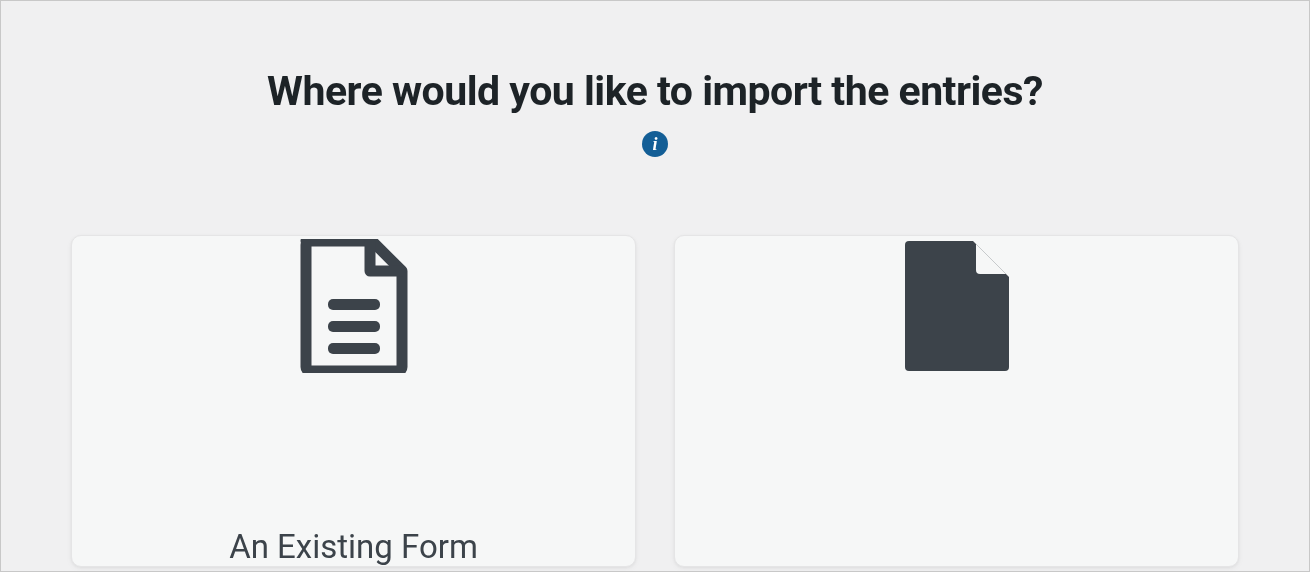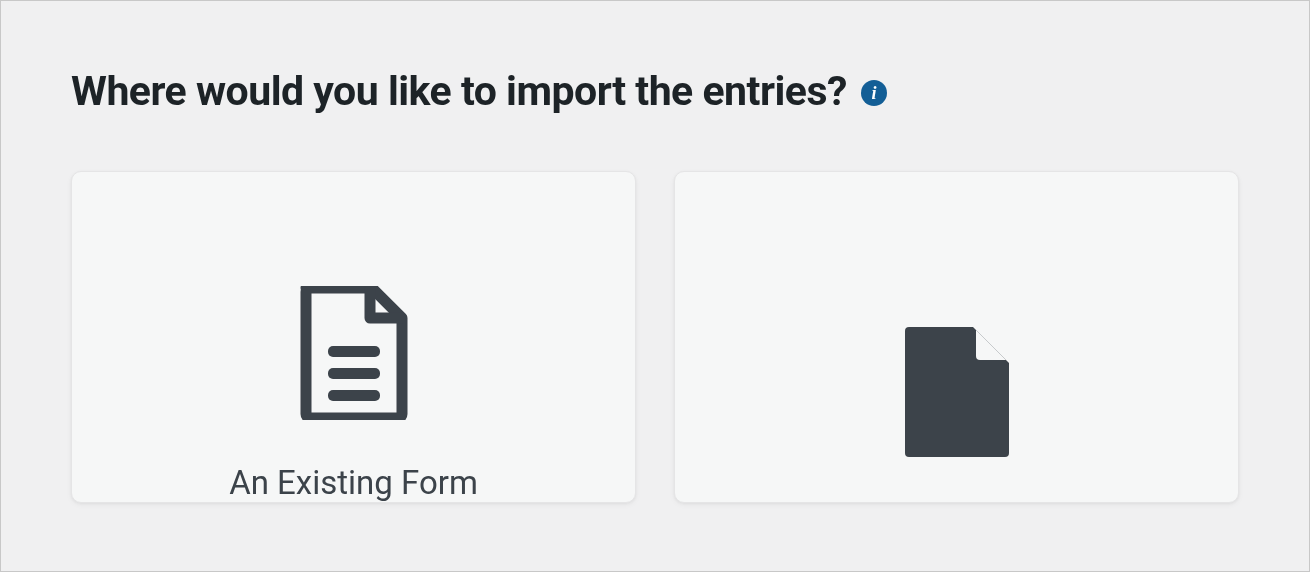--- a/index.html
+++ b/index.html
@@ -14,21 +14,22 @@
     background: #f0f0f1;
     border: 1px solid #c8c8c8;
   }
   .container {
     padding: 66px 70px 40px 70px;
   }
   .heading-row {
     display: flex;
     align-items: center;
     gap: 14px;
-    margin-bottom: 56px;
+    margin-bottom: 80px;
+    flex-direction: column;
   }
   .heading {
     font-size: 41px;
     font-weight: 700;
     color: #1d2327;
     letter-spacing: -0.5px;
   }
   .info-icon {
     width: 26px;
     height: 26px;
@@ -54,21 +55,21 @@
   .card {
     flex: 1;
     background: #f6f7f7;
     border: 1px solid #e5e5e6;
     border-radius: 10px;
     box-shadow: 0 1px 3px rgba(0,0,0,0.05), 0 2px 6px rgba(0,0,0,0.04);
     height: 332px;
     display: flex;
     flex-direction: column;
     align-items: center;
-    justify-content: flex-end;
+    justify-content: space-between;
     cursor: pointer;
     transition: box-shadow 0.15s ease;
   }
   .card-icon {
     margin-bottom: 40px;
     display: flex;
     align-items: center;
     justify-content: center;
     height: 140px;
   }

